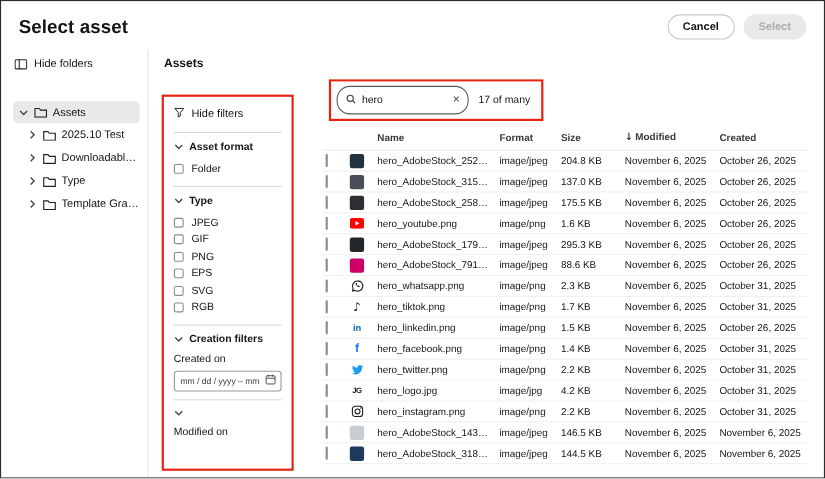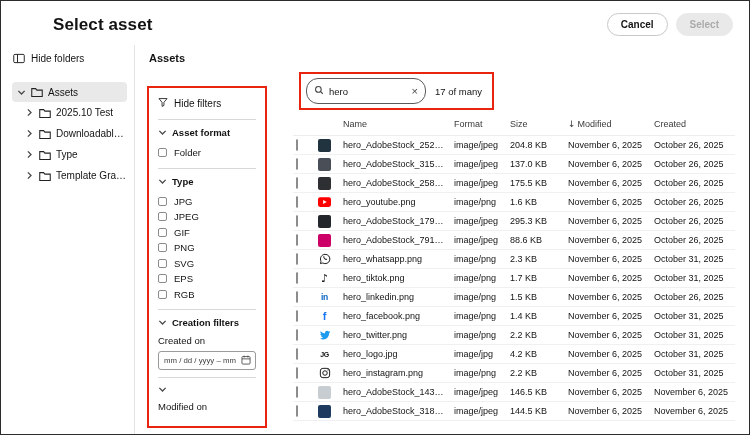--- a/index.html
+++ b/index.html
@@ -7,33 +7,33 @@
   body { font-family:"Liberation Sans","DejaVu Sans",sans-serif; color:#131313; }
 
   .screen{
     width:750px; height:435px; background:#fff;
     border:1.5px solid #2c2c2c; display:flex; flex-direction:column;
     overflow:hidden; position:relative;
     --annotation:#e8240f;
   }
 
   
-  .titlebar{ display:flex; justify-content:space-between; align-items:center; padding:12px 16px 9px 16px;margin-left:36px; }
+  .titlebar{ display:flex; justify-content:space-between; align-items:center; padding:12px 16px 9px 16px; }
   .page-title{ margin:0; font-size:17px; font-weight:700; letter-spacing:.1px; }
   .title-actions{ display:flex; gap:8px; }
   .btn{ font-family:inherit; font-size:10px; font-weight:700; padding:4px 13px; border-radius:12px; cursor:pointer; line-height:1.3; }
   .btn-secondary{ background:#fff; border:1.5px solid #c9c9c9; color:#131313; }
   .btn-disabled{ background:#e9e9e9; border:1.5px solid #e9e9e9; color:#ababab; }
 
   
   .body{ flex:1; display:flex; min-height:0; }
 
   
   .folders{ width:134px; flex:none; border-right:1px solid #e4e4e4; padding:4px 7px 0 11px; }
-  .hide-folders{ display:flex; align-items:center; gap:6px; font-size:10px; margin:4px 0 18px 1px; cursor:pointer; }
+  .hide-folders{ display:flex; align-items:center; gap:6px; font-size:10px; margin:4px 0 28px 1px; cursor:pointer; }
   .tree-root{ display:flex; align-items:center; gap:5px; background:#e9e9e9; border-radius:4px; height:20px; padding:0 5px; font-size:10px; cursor:pointer; }
   .tree-child{ display:flex; align-items:center; gap:5px; height:21px; padding-left:13px; font-size:10px; cursor:pointer; }
   .chev{ display:flex; width:9px; flex:none; }
   .fold-ic{ display:flex; flex:none; }
   .tree-lbl{ white-space:nowrap; overflow:hidden; text-overflow:ellipsis; }
 
   
   .main{ flex:1; min-width:0; display:flex; flex-direction:column; padding:5px 14px 4px 12px; }
   .assets-heading{ font-size:11px; font-weight:700; margin:2px 0 8px 2px; }
   .content{ flex:1; min-height:0; display:flex; }
@@ -56,21 +56,21 @@
   
   .results{ flex:1; min-width:0; padding-left:26px; display:flex; flex-direction:column; overflow:hidden; }
   .search-annotation{ display:inline-flex; align-items:center; gap:9px; padding:4px 10px 4px 5px; align-self:flex-start; margin:0 0 6px 6px; }
   .search-pill{ display:flex; align-items:center; gap:5px; border:1.5px solid #5a5a5a; border-radius:12px; height:20px; width:120px; padding:12px 7px; font-size:9.5px; cursor:text; }
   .search-value{ flex:1; }
   .clear-x{ color:#4a4a4a; font-size:11px; line-height:1; cursor:pointer; }
   .count{ font-size:9.5px; }
 
   
   table{ width:100%; border-collapse:collapse; table-layout:fixed; }
-  th{ font-size:9px; font-weight:400; color:#3a3a3a; text-align:left; padding:3px 3px 6px 3px; border-bottom:1px solid #ededed; white-space:nowrap; cursor:pointer; }
+  th{ font-size:9px; font-weight:700; color:#3a3a3a; text-align:left; padding:3px 3px 6px 3px; border-bottom:1px solid #ededed; white-space:nowrap; cursor:pointer; }
   td{ font-size:9px; color:#131313; padding:2.5px 3px; border-bottom:1px solid #f0f0f0; white-space:nowrap; overflow:hidden; text-overflow:ellipsis; }
   tr{ cursor:pointer; }
   .col-check{ width:22px; } .col-thumb{ width:25px; }
   .col-format{ width:56px; } .col-size{ width:58px; }
   .col-modified{ width:86px; } .col-created{ width:84px; }
   .sort-arrow{ margin-right:2px; font-family:"DejaVu Sans",sans-serif; }
 
   .thumb{ width:13px; height:13px; display:flex; align-items:center; justify-content:center; border-radius:2px; overflow:hidden; }
   .g-tiktok{ font-family:"DejaVu Sans",sans-serif; font-weight:700; font-size:11px; color:#111; line-height:1; }
   .g-linkedin{ font-weight:800; font-size:8.5px; color:#0a66c2; letter-spacing:-.3px; line-height:1; }
@@ -218,48 +218,44 @@
             <div>
               <div class="fsection-title">
                 <span class="chev">
                   <svg width="9" height="9" viewBox="0 0 10 10">
                       <path d="M1.5 3.2l3.5 3.5 3.5-3.5" fill="none" stroke="#464646" stroke-width="1.4"></path>
                     </svg>
                 </span>
                 <span>Type</span>
               </div>
               <div>
-  <label class="opt">
-    <span class="checkbox"></span>
-    <span class="lbl">JPG</span>
-  </label>
 
   <label class="opt">
     <span class="checkbox"></span>
     <span class="lbl">JPEG</span>
   </label>
 
   <label class="opt">
     <span class="checkbox"></span>
     <span class="lbl">GIF</span>
   </label>
 
   <label class="opt">
     <span class="checkbox"></span>
     <span class="lbl">PNG</span>
   </label>
 
   <label class="opt">
     <span class="checkbox"></span>
+    <span class="lbl">EPS</span>
+  </label>
+
+  <label class="opt">
+    <span class="checkbox"></span>
     <span class="lbl">SVG</span>
-  </label>
-
-  <label class="opt">
-    <span class="checkbox"></span>
-    <span class="lbl">EPS</span>
   </label>
 
   <label class="opt">
     <span class="checkbox"></span>
     <span class="lbl">RGB</span>
   </label>
 </div>
             </div>
 
             <hr class="fdivider">

